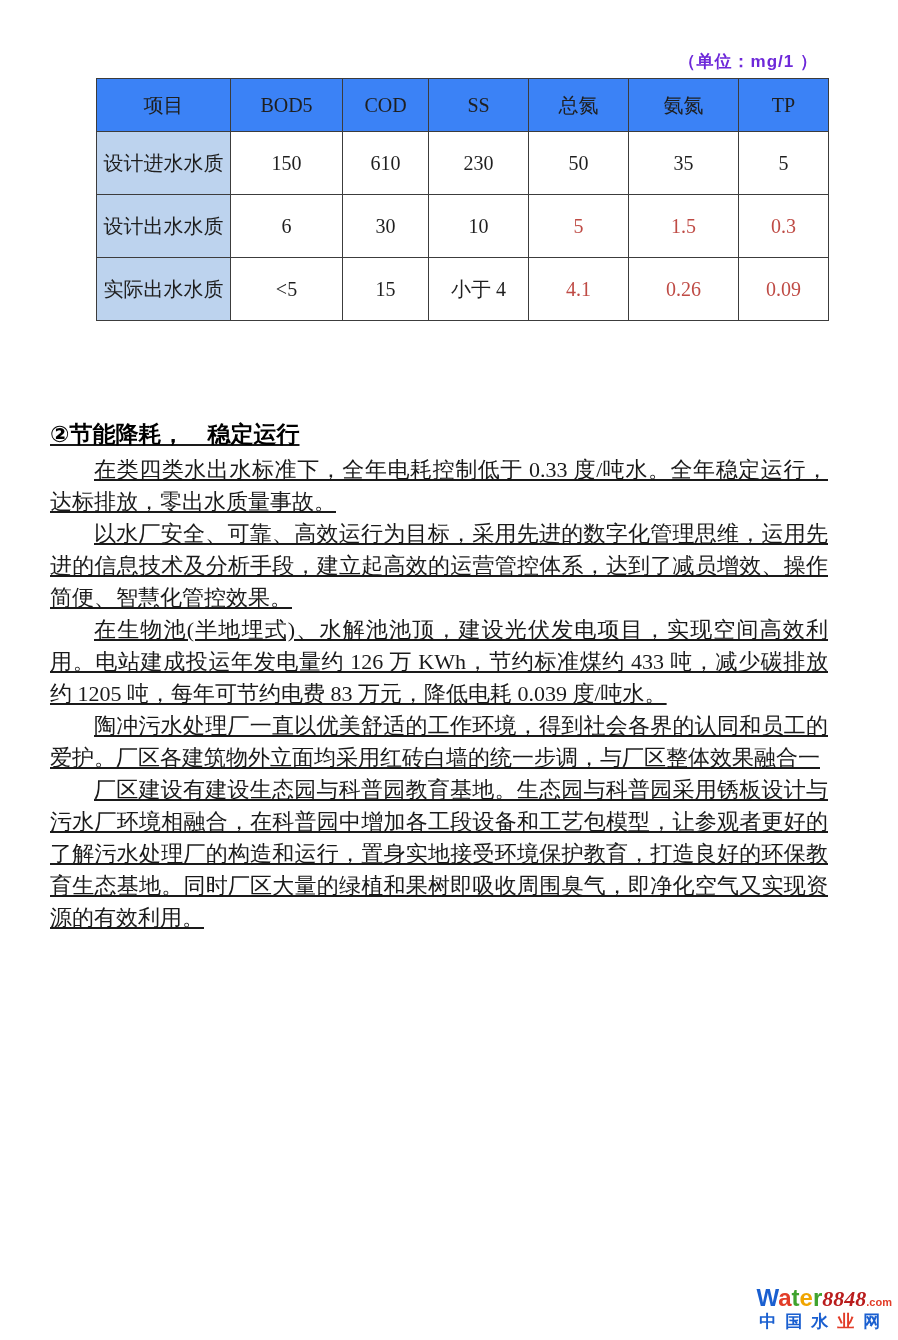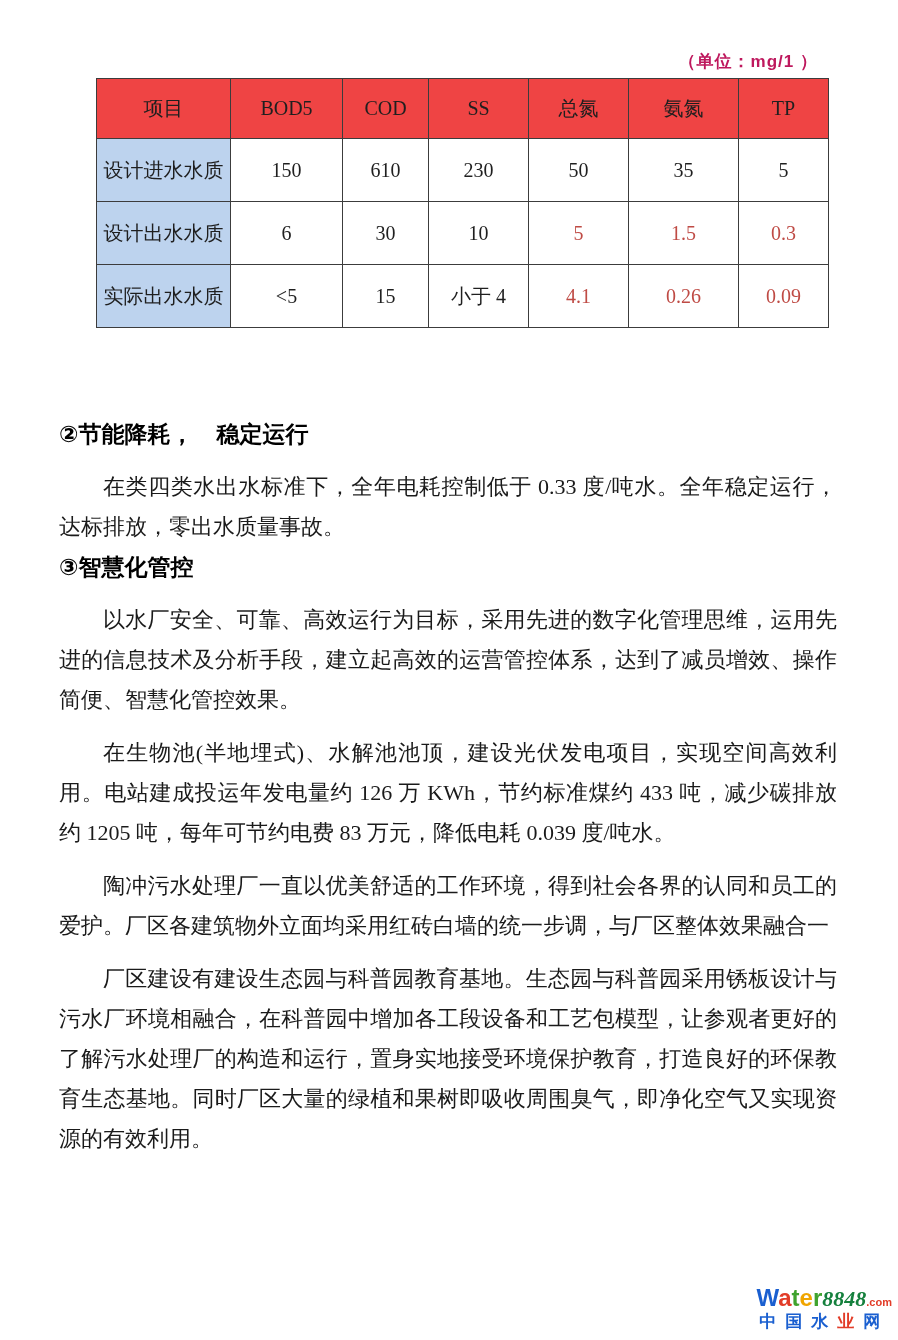--- a/index.html
+++ b/index.html
@@ -14,70 +14,70 @@
     font-family: "Liberation Serif", "DejaVu Serif", serif;
     color: #1a1a1a;
   }
   .unit-label {
     position: absolute;
     top: 50px;
     right: 80px;
     font-family: "Liberation Sans", "DejaVu Sans", sans-serif;
     font-weight: bold;
     font-size: 17px;
-    color: #be185d;
+    color: #6d28d9;
     letter-spacing: 1px;
     margin-left: 27px;
   }
   table.wq {
     position: absolute;
     left: 96px;
     top: 78px;
     width: 732px;
     border-collapse: collapse;
     table-layout: fixed;
     font-size: 20px;
   }
   table.wq th, table.wq td {
     border: 1.5px solid #3c3c3c;
     text-align: center;
     vertical-align: middle;
     font-weight: normal;
     color: #1f1f1f;
   }
   table.wq thead th {
-    background: #ef4444;
-    height: 60px;
+    background: #3b82f6;
+    height: 53px;
   }
   table.wq tbody tr { height: 63px; font-family: Liberation Serif, serif; }
   table.wq td.rowlabel {
     background: #bdd3ee;
     font-size: 20px;
   }
   table.wq td.red { color: #bf4b45; }
   .content {
     position: absolute;
-    left: 59px;
+    left: 50px;
     top: 414px;
     width: 778px;
     font-size: 22px;
     line-height: 40px;
     text-align: justify;
+    text-decoration: underline;
   }
   .content h2 {
     font-family: "Liberation Sans", "DejaVu Sans", sans-serif;
     font-size: 23px;
     font-weight: bold;
     line-height: 40px;
     color: #000;
   }
   .content p {
     text-indent: 2em;
-    line-height: 40px;
-    margin-top: 13px;
+    line-height: 32px;
   }
   .watermark {
     position: absolute;
     right: 6px;
     bottom: 8px;
     text-align: center;
     line-height: 1.1;
     white-space: nowrap;
   }
   .wm-top {
@@ -158,31 +158,30 @@
         <td class="red">0.26</td>
         <td class="red">0.09</td>
       </tr>
     </tbody>
   </table>
 
   <div class="content">
     <h2>②节能降耗，　稳定运行</h2>
     <p>在类四类水出水标准下，全年电耗控制低于 0.33 度/吨水。全年稳定运行，达标排放，零出水质量事故。</p>
 
-    <h2>③智慧化管控</h2>
     <p>以水厂安全、可靠、高效运行为目标，采用先进的数字化管理思维，运用先进的信息技术及分析手段，建立起高效的运营管控体系，达到了减员增效、操作简便、智慧化管控效果。</p>
 
     <p>在生物池(半地埋式)、水解池池顶，建设光伏发电项目，实现空间高效利用。电站建成投运年发电量约 126 万 KWh，节约标准煤约 433 吨，减少碳排放约 1205 吨，每年可节约电费 83 万元，降低电耗 0.039 度/吨水。</p>
 
     <p>陶冲污水处理厂一直以优美舒适的工作环境，得到社会各界的认同和员工的爱护。厂区各建筑物外立面均采用红砖白墙的统一步调，与厂区整体效果融合一</p>
     <p>厂区建设有建设生态园与科普园教育基地。生态园与科普园采用锈板设计与污水厂环境相融合，在科普园中增加各工段设备和工艺包模型，让参观者更好的了解污水处理厂的构造和运行，置身实地接受环境保护教育，打造良好的环保教育生态基地。同时厂区大量的绿植和果树即吸收周围臭气，即净化空气又实现资源的有效利用。</p>
   </div>
 
   <div class="watermark">
     <div class="wm-top">
-      <span style="color: rgb(26, 95, 208);">W</span><span style="color: rgb(226, 60, 40);">a</span><span style="color: rgb(63, 163, 46);">t</span><span style="color: rgb(240, 165, 0);">e</span><span style="color: rgb(63, 163, 46);">r</span><span class="wm-num" style="color: #15803d;">8848</span><span class="wm-com" style="color: rgb(226, 60, 40); margin-top: 36px;">.com</span>
+      <span style="color: rgb(26, 95, 208);">W</span><span style="color: rgb(226, 60, 40);">a</span><span style="color: rgb(63, 163, 46);">t</span><span style="color: rgb(240, 165, 0);">e</span><span style="color: rgb(63, 163, 46);">r</span><span class="wm-num" style="color: #b91c1c;">8848</span><span class="wm-com" style="color: rgb(226, 60, 40); margin-top: 36px;">.com</span>
     </div>
     <div class="wm-sub">
       <span style="color: rgb(26, 95, 208);">中</span><span style="color: rgb(26, 95, 208);">国</span><span style="color: rgb(26, 95, 208);">水</span><span style="color: rgb(226, 60, 40);">业</span><span style="color: rgb(26, 95, 208);">网</span>
     </div>
   </div>
 
 </div>
 
 </body></html>

